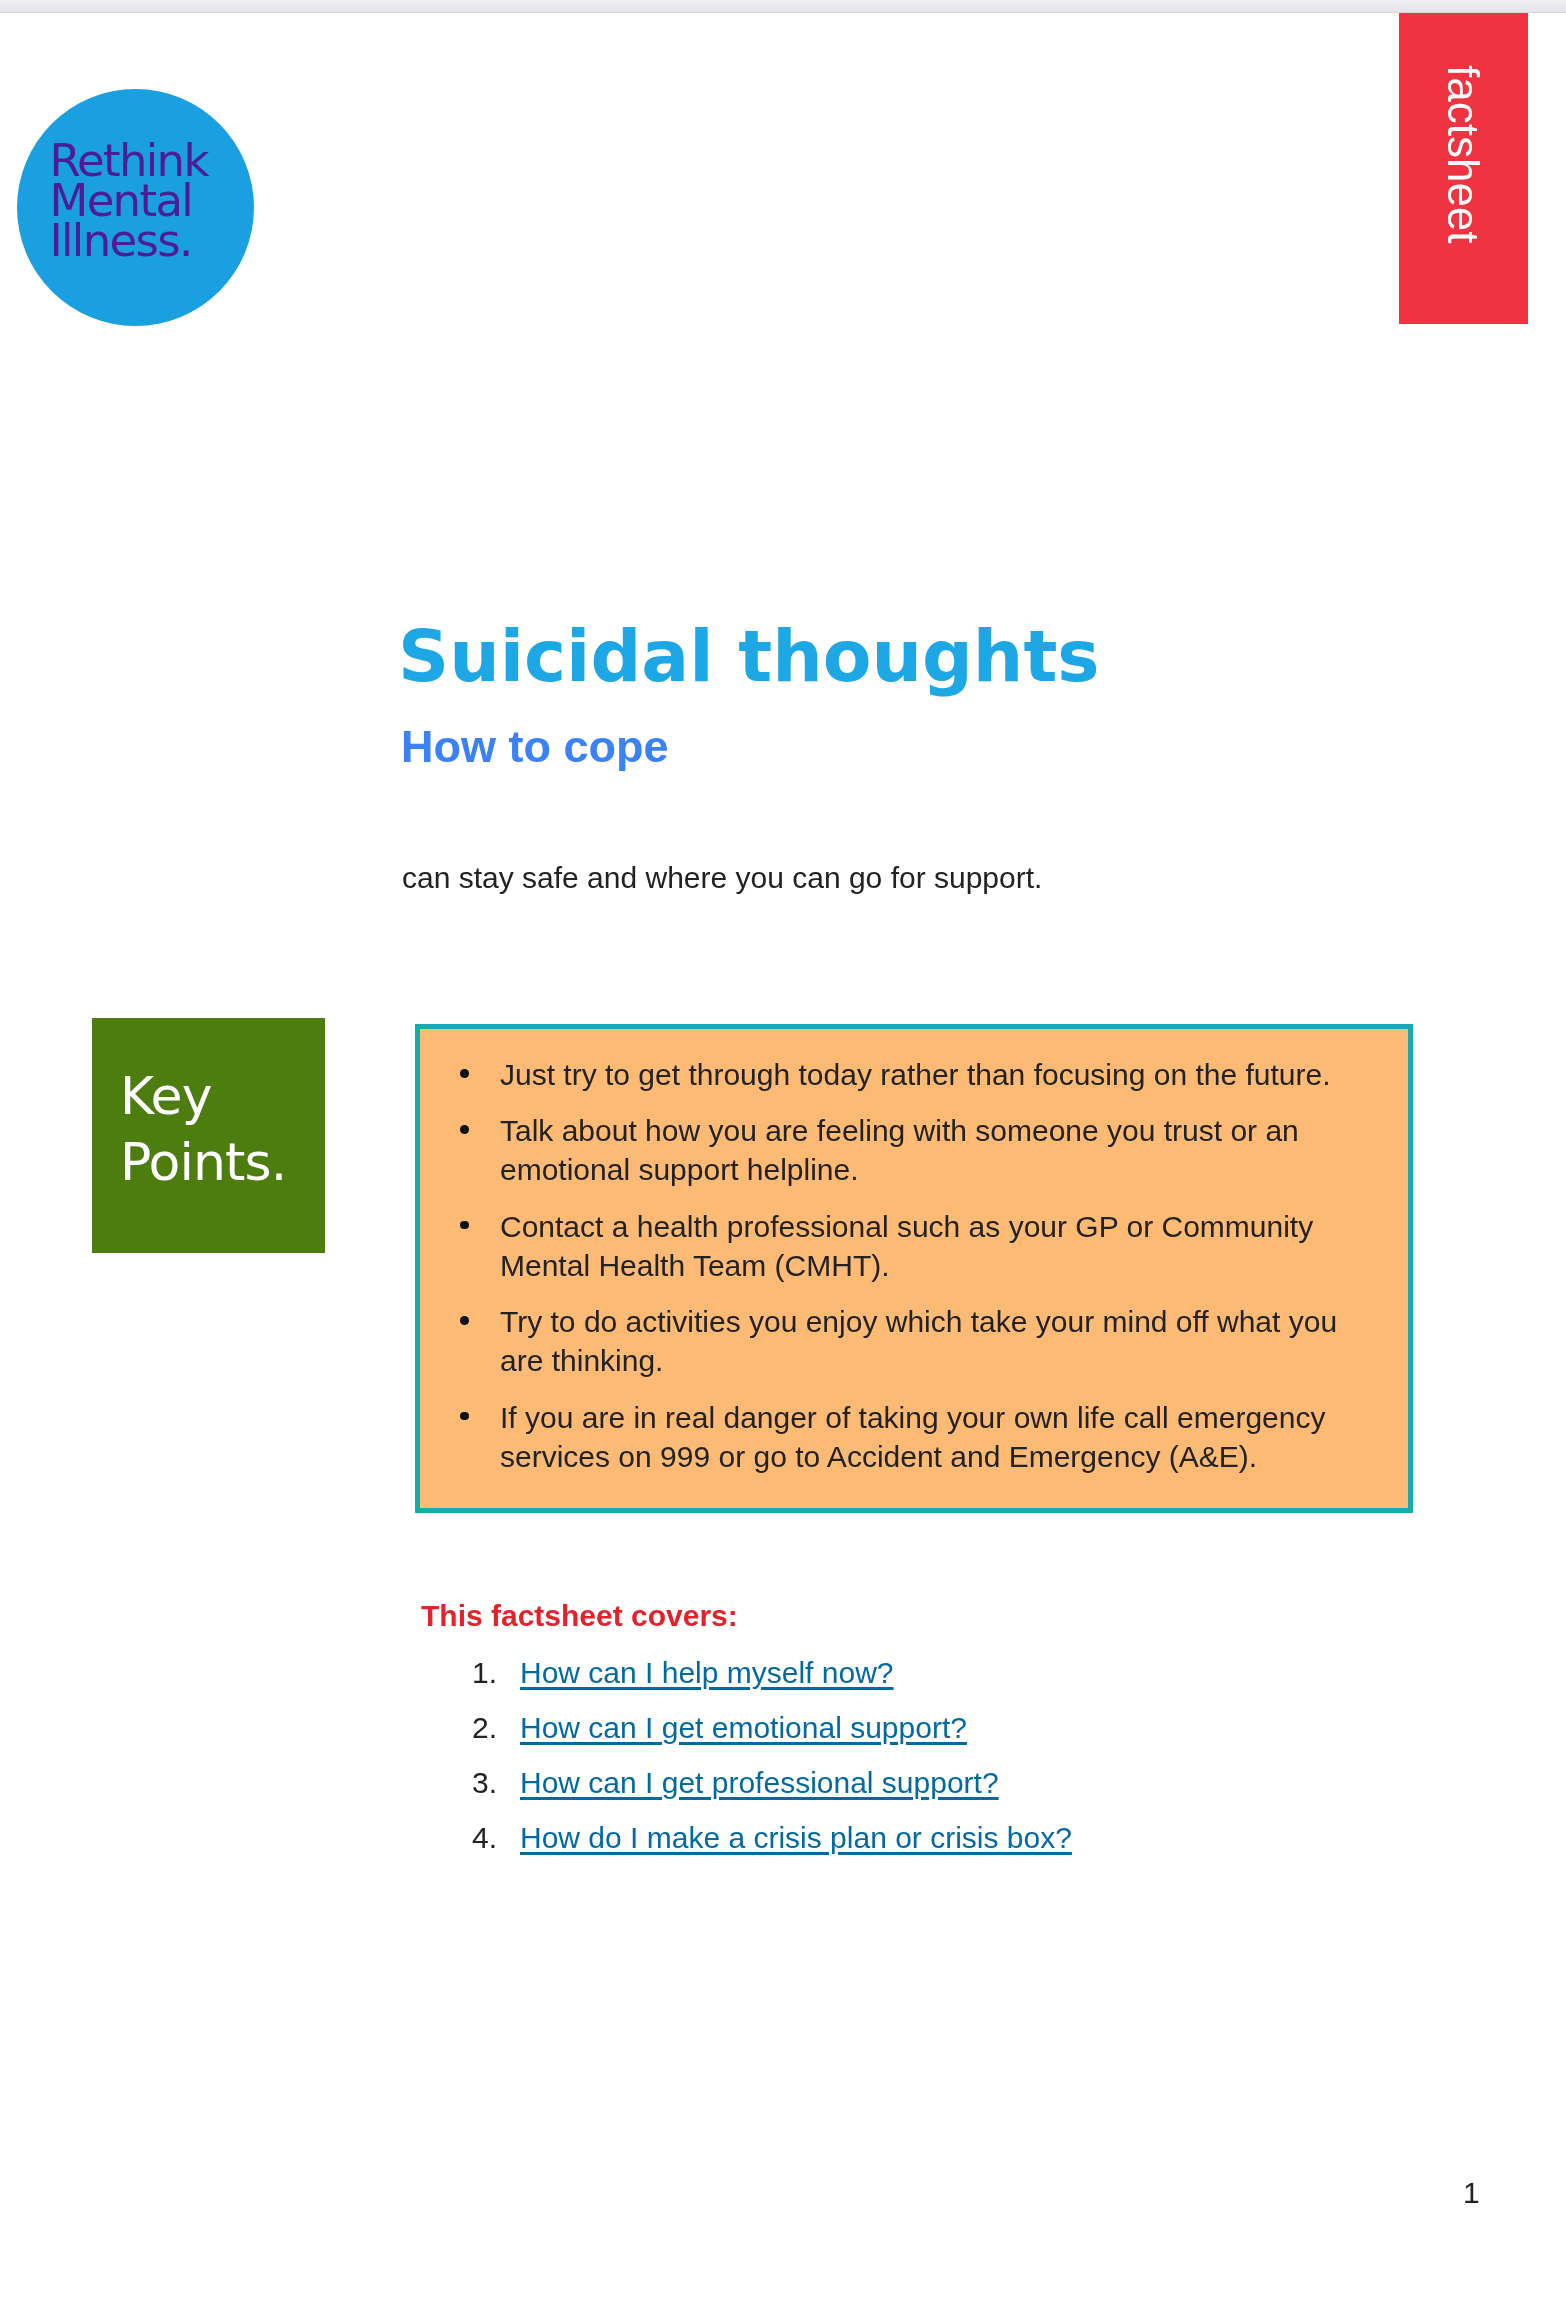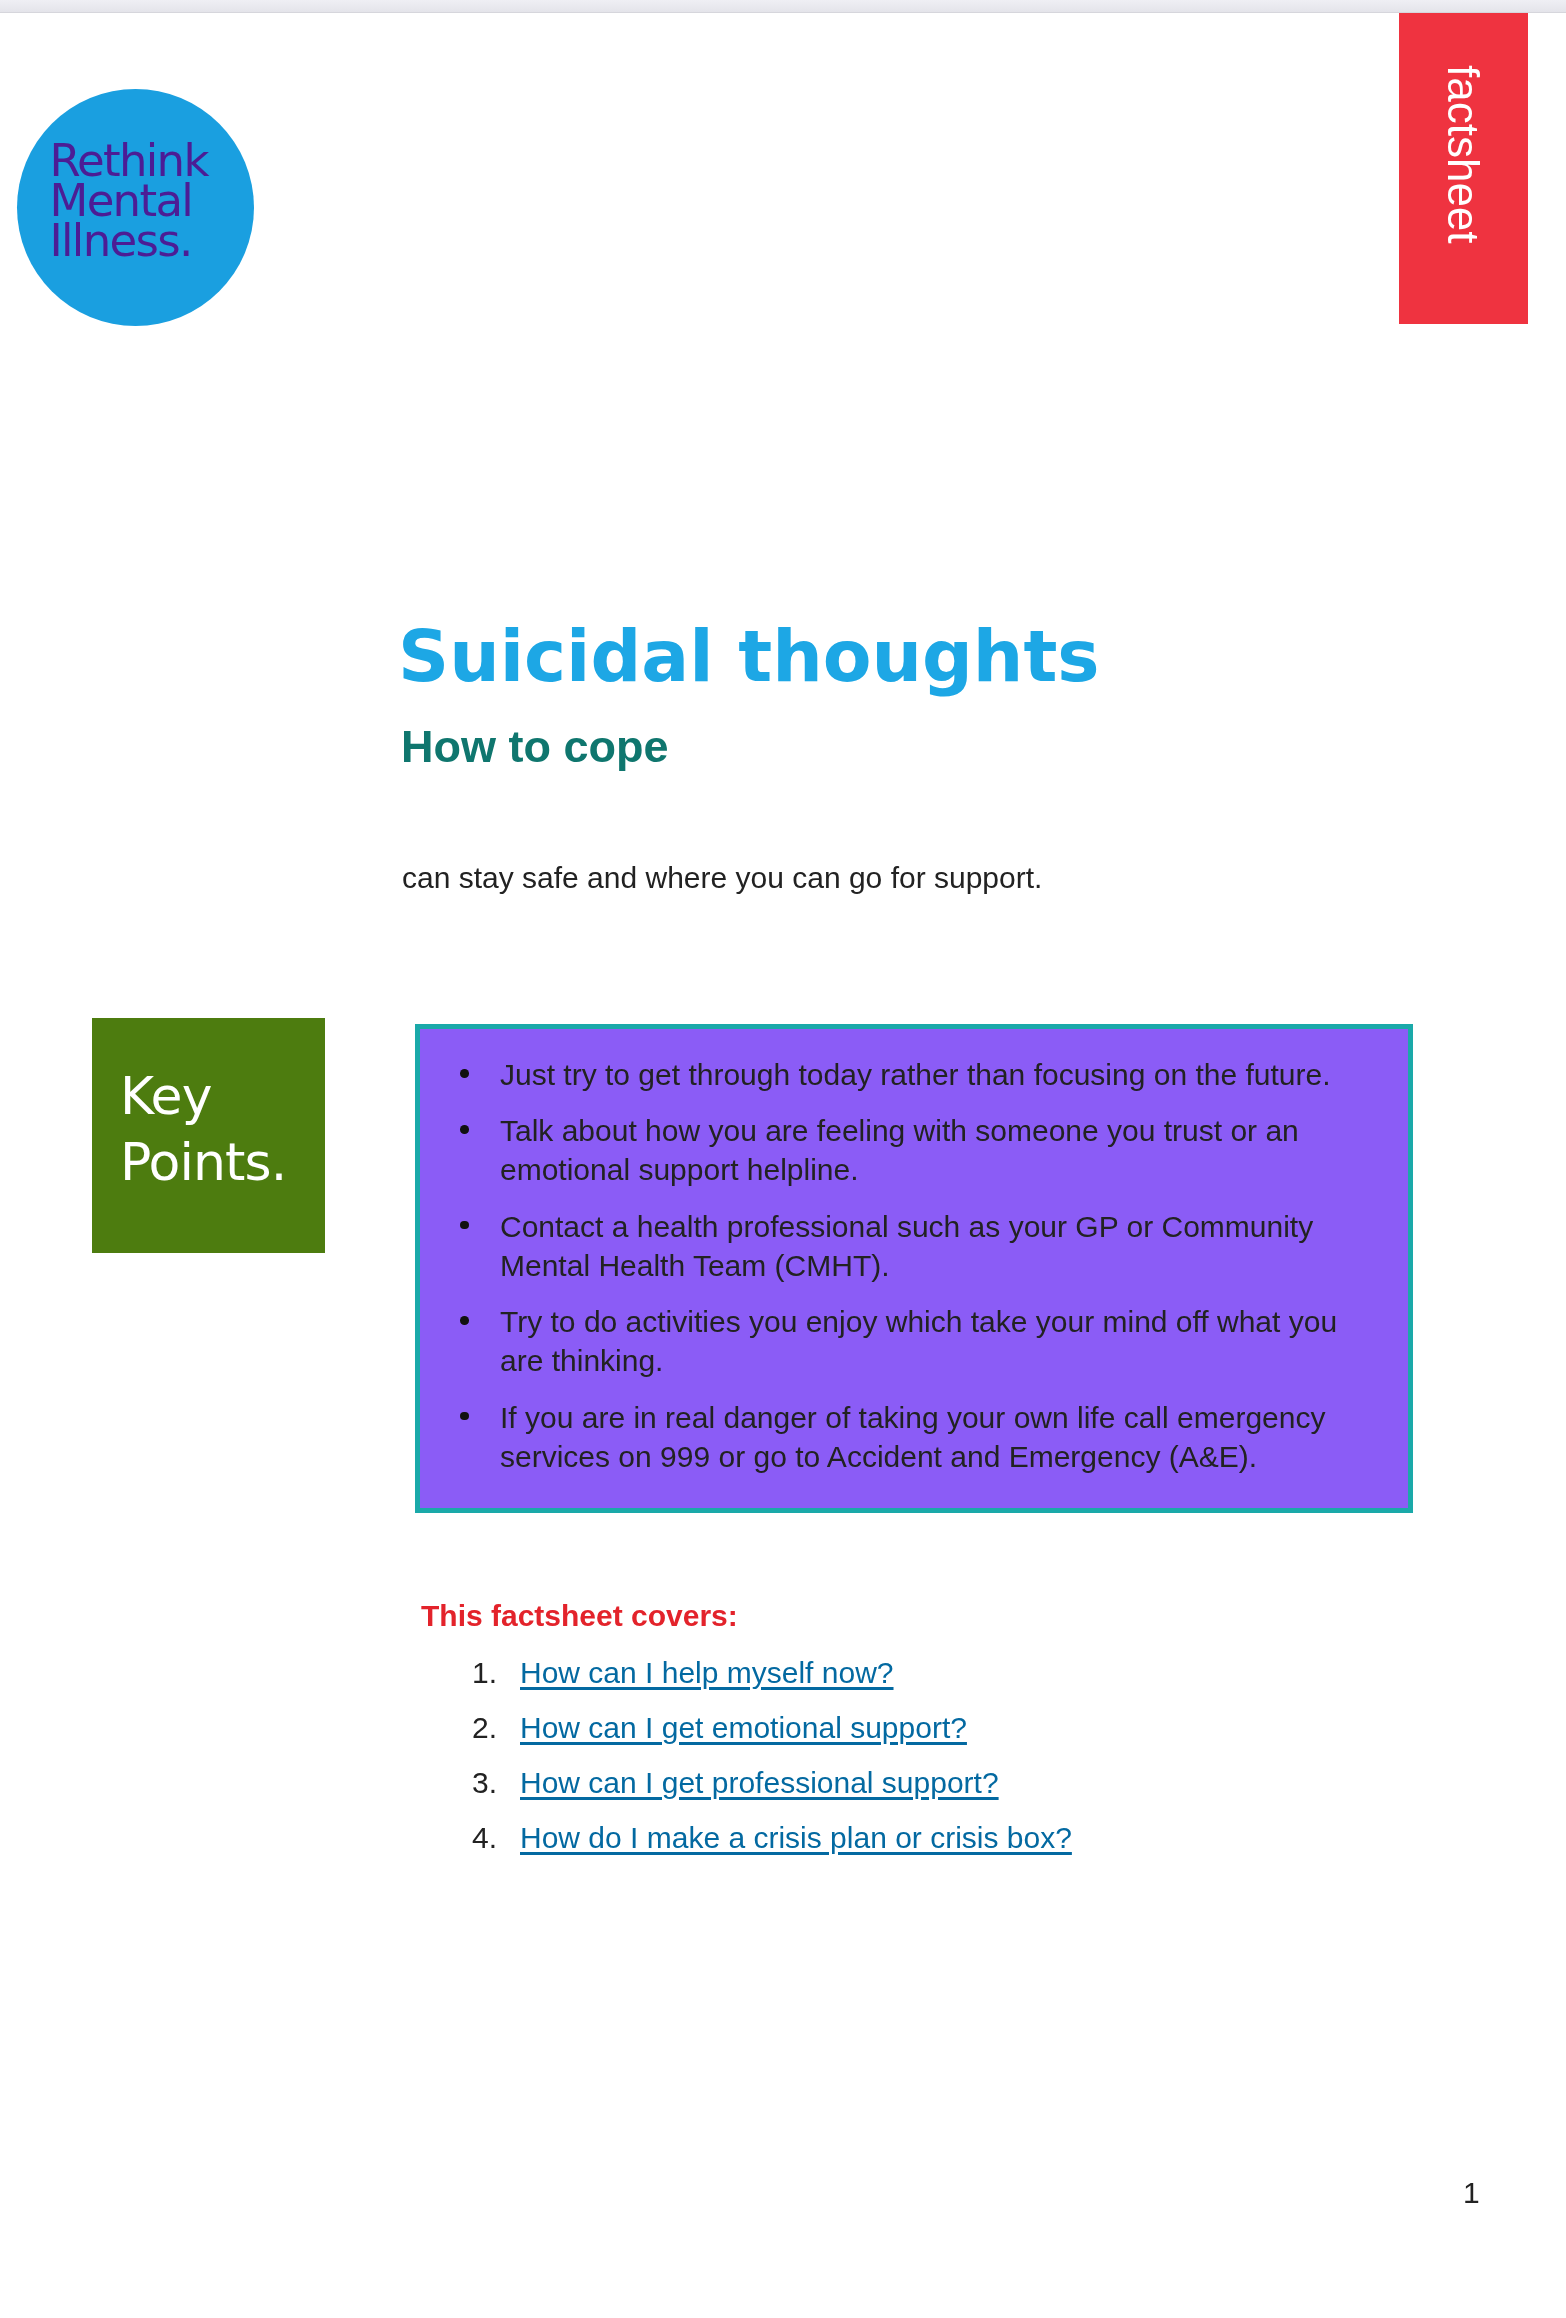--- a/index.html
+++ b/index.html
@@ -36,40 +36,40 @@
   }
   .title {
     position:absolute; left:398px; top:609px; margin:0;
     font-family:"DejaVu Sans", sans-serif; font-weight:bold;
     font-size:71px; line-height:96px; color:#1da7e5; letter-spacing:0px;
     white-space:nowrap;
   }
   .subtitle {
     position:absolute; left:401px; top:719px; margin:0;
     font-family:"Liberation Sans", sans-serif; font-weight:bold;
-    font-size:45px; line-height:56px; color:#0f766e; white-space:nowrap;
+    font-size:45px; line-height:56px; color:#3b82f6; white-space:nowrap;
   }
   .intro {
     position:absolute; left:402px; top:858px; width:1061px; margin:0;
     font-size:30px; line-height:39px; color:#222;
   }
   .intro span { display:block; white-space:nowrap; }
   .keypoints-badge {
     position:absolute; left:92px; top:1018px; width:233px; height:235px;
     background:#4d7c0f;
   }
   .keypoints-badge .kp {
     position:absolute; left:28px; top:45px;
     color:#ffffff; font-family:"DejaVu Sans", sans-serif;
     font-size:52px; line-height:66px; letter-spacing:-0.9px;
   }
   .keypoints-badge .kp span { display:block; white-space:nowrap; }
   .panel {
     position:absolute; left:415px; top:1024px; width:988px; height:479px;
-    border:5.2px solid #1aa9a9; background:#8b5cf6;
+    border:5.2px solid #1aa9a9; background:#fdba74;
   }
   .panel ul { list-style:none; margin:0; padding:0; position:absolute; left:0; top:26px; }
   .panel li { position:relative; padding-left:80px; margin-bottom:17.4px; }
   .panel li .bullet {
     position:absolute; left:40px; top:14px; width:8.7px; height:8.7px;
     border-radius:50%; background:#111;
   }
   .panel li .line { display:block; white-space:nowrap; font-size:30px; line-height:39px; color:#222; }
   .covers {
     position:absolute; left:421px; top:1597px;

